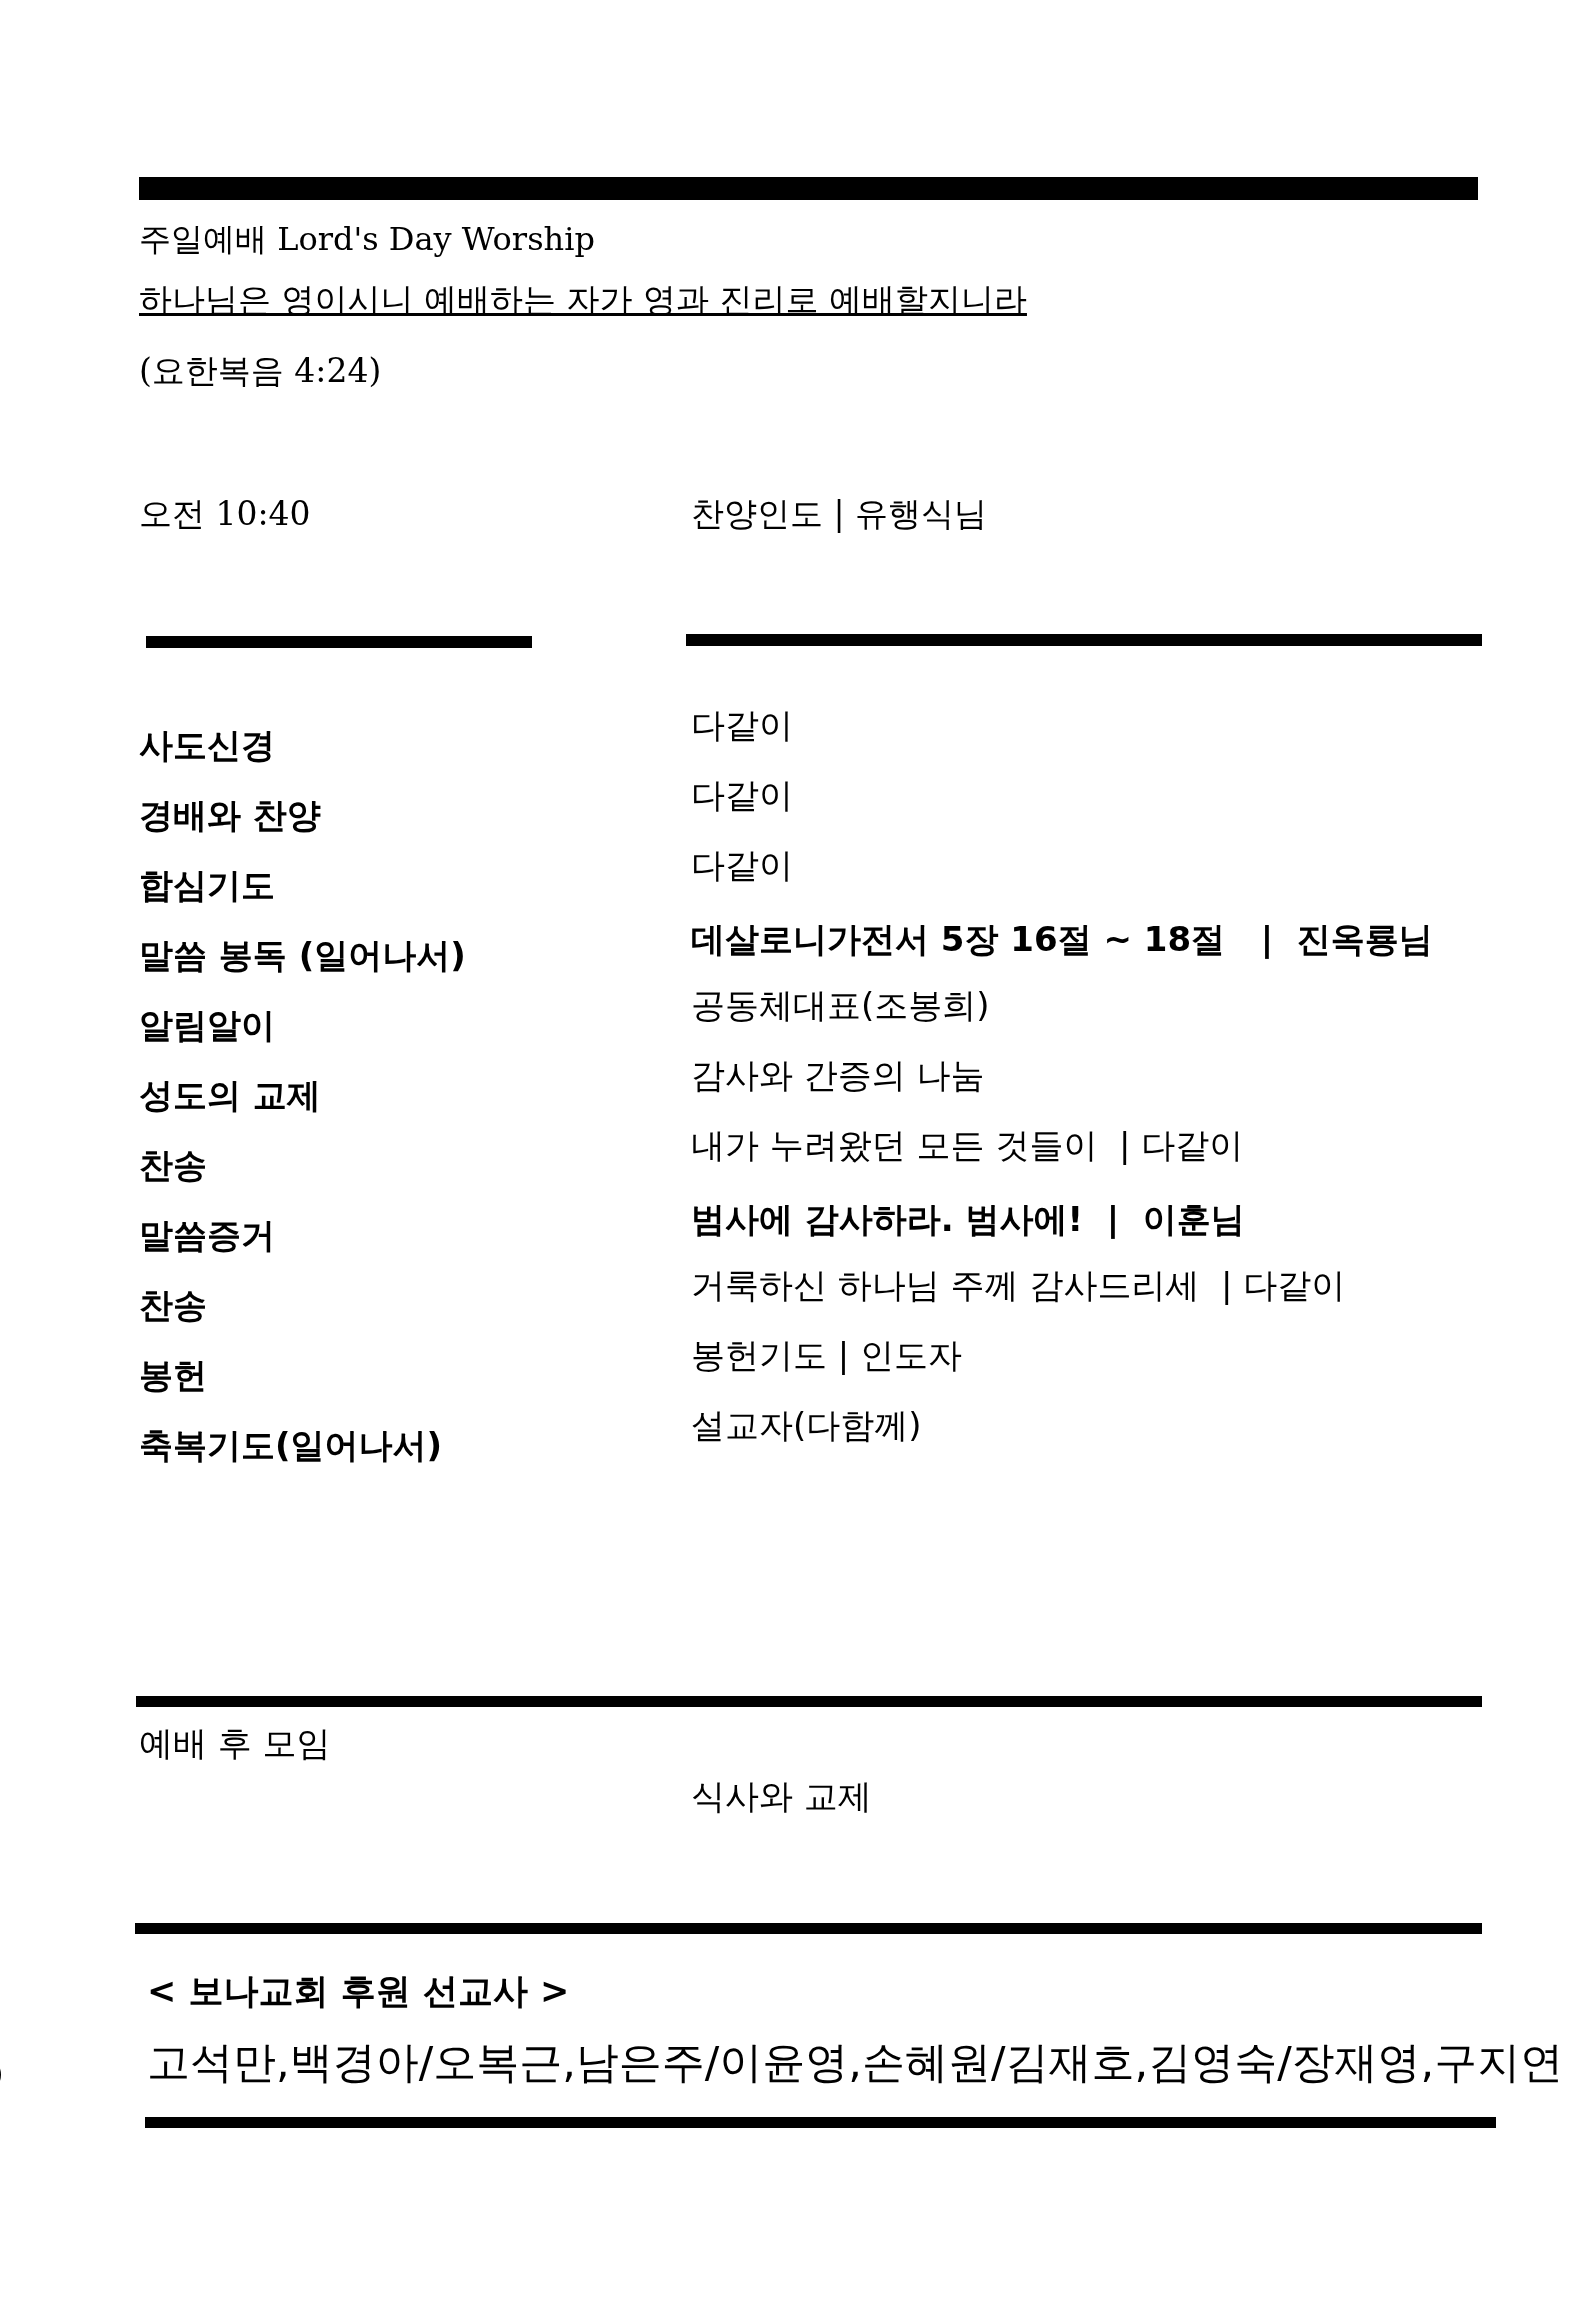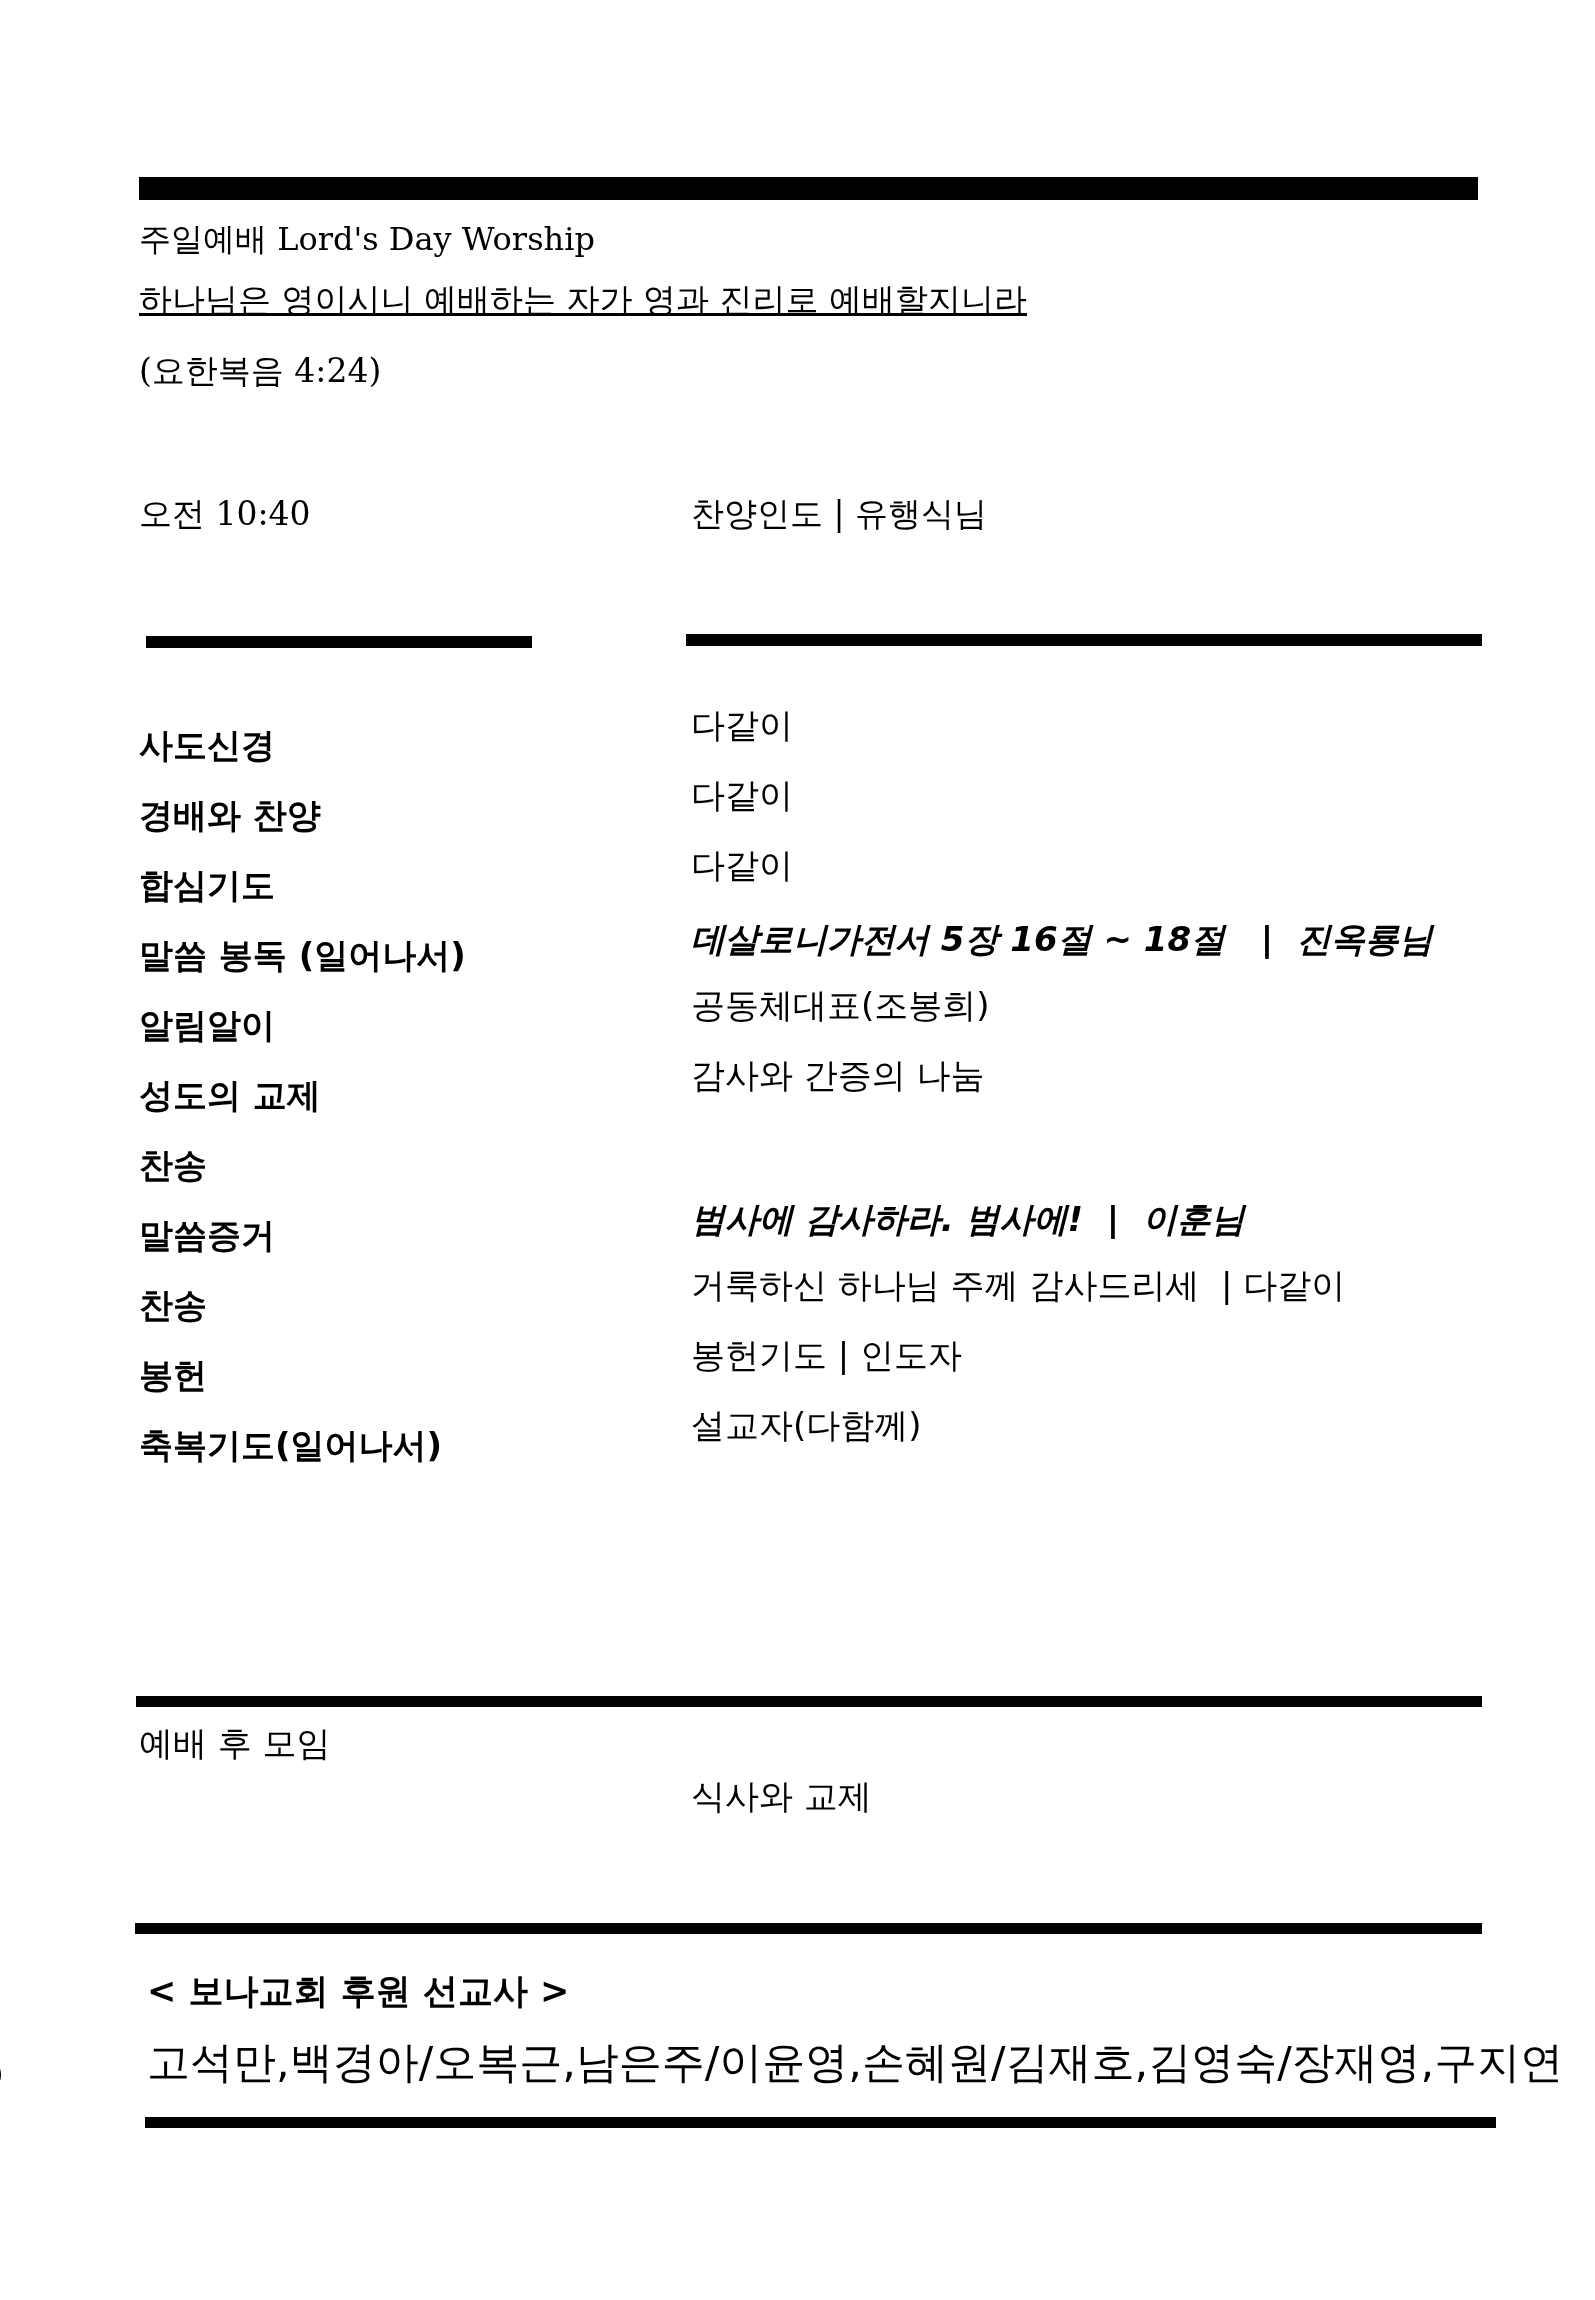--- a/index.html
+++ b/index.html
@@ -67,21 +67,20 @@
     }
     .agenda-value {
       position: absolute;
       left: 552px;
       top: -3.7px;
       white-space: nowrap;
     }
     .agenda-value.bold {
       font-weight: bold;
       top: 0;
-      font-style: italic;
     }
     .after-label {
       left: 139px;
       top: 1726px;
       font-size: 34px;
       font-weight: normal;
     }
     .after-value {
       left: 691px;
       top: 1779px;
@@ -140,20 +139,21 @@
   <div class="agenda-row">
     <span class="agenda-label">알림알이</span>
     <span class="agenda-value">공동체대표(조봉희)</span>
   </div>
   <div class="agenda-row">
     <span class="agenda-label">성도의 교제</span>
     <span class="agenda-value">감사와 간증의 나눔</span>
   </div>
   <div class="agenda-row">
     <span class="agenda-label">찬송</span>
+    <span class="agenda-value" style="white-space:pre;">내가 누려왔던 모든 것들이  | 다같이</span>
   </div>
   <div class="agenda-row">
     <span class="agenda-label">말씀증거</span>
     <span class="agenda-value bold" style="white-space:pre;">범사에 감사하라. 범사에!  |  이훈님</span>
   </div>
   <div class="agenda-row">
     <span class="agenda-label">찬송</span>
     <span class="agenda-value" style="white-space:pre;">거룩하신 하나님 주께 감사드리세  | 다같이</span>
   </div>
   <div class="agenda-row">

